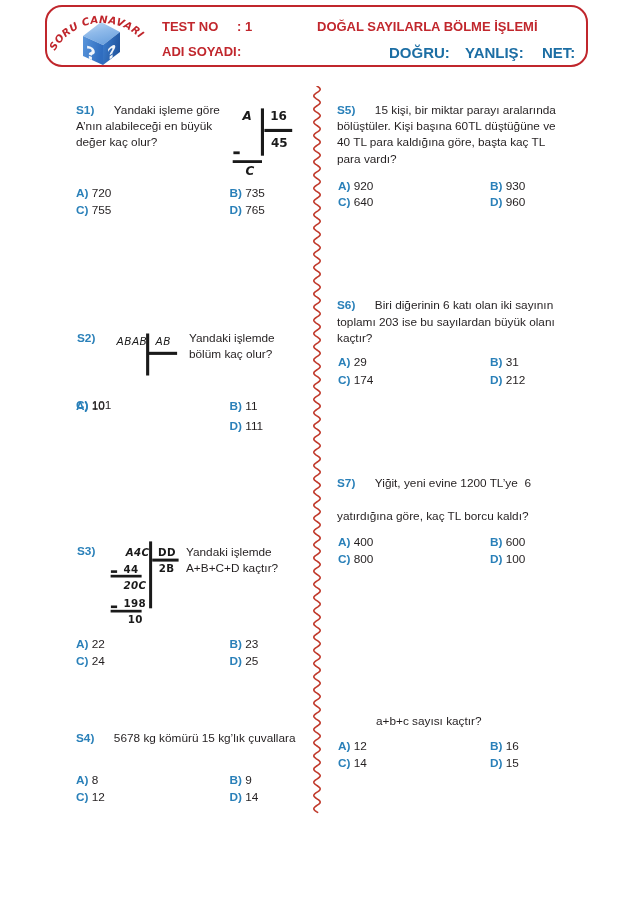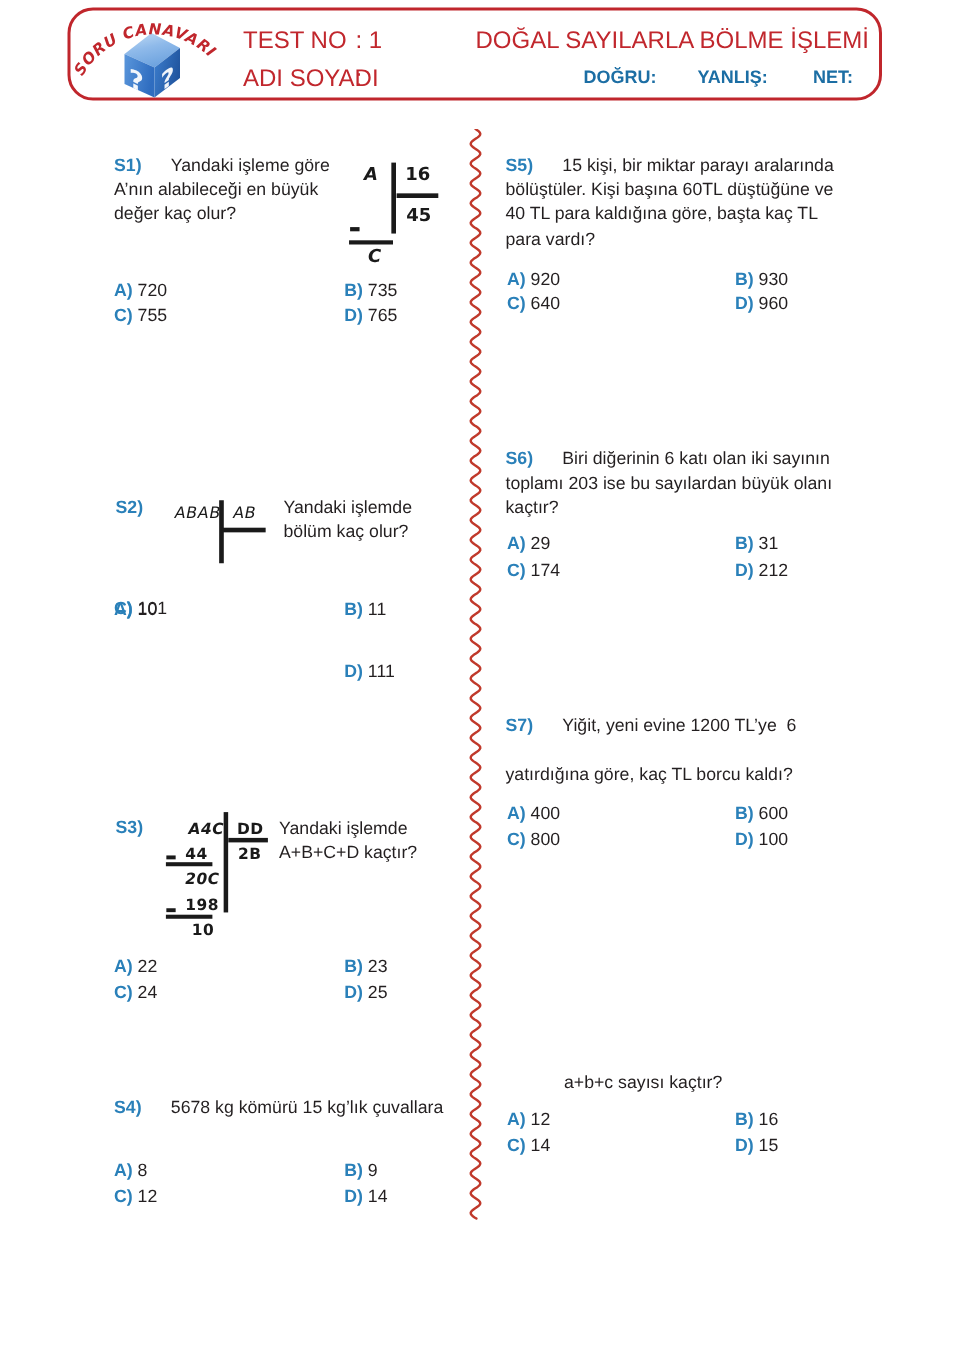--- a/index.html
+++ b/index.html
@@ -5,22 +5,22 @@
 <style>
   html,body{margin:0;padding:0;background:#ffffff;}
   body{width:638px;height:903px;position:relative;overflow:hidden;
        font-family:"Liberation Sans",sans-serif;}
   .page{position:absolute;left:0;top:0;width:638px;height:903px;background:#ffffff;}
 
   
   .hdr-box{position:absolute;left:45px;top:5px;width:543px;height:62px;
            border:2.5px solid #c0262c;border-radius:17px;box-sizing:border-box;}
   .logo{position:absolute;left:43px;top:3px;}
-  .hdr-red{position:absolute;color:#c1272d;font-weight:normal;font-size:16px;white-space:nowrap;}
-  .hdr-blue{position:absolute;color:#1c6ea4;font-weight:bold;font-size:12px;white-space:nowrap;}
+  .hdr-red{position:absolute;color:#c1272d;font-weight:bold;font-size:13px;white-space:nowrap;}
+  .hdr-blue{position:absolute;color:#1c6ea4;font-weight:bold;font-size:15px;white-space:nowrap;}
 
   
   .wave{position:absolute;left:306px;top:86px;}
 
   
   .qblk{position:absolute;}
   .qtext{font-size:11.8px;color:#231f20;line-height:16.4px;white-space:pre-wrap;margin:0;}
   .qno{color:#2a80b9;font-weight:bold;}
   .optrow{position:absolute;font-size:11.8px;color:#231f20;white-space:nowrap;}
   .optL{color:#2a80b9;font-weight:bold;}
@@ -109,21 +109,21 @@
     <text x="43.5" y="14.2" class="svg-i q2f">AB</text>
     <rect x="34.1" y="2.5" width="3.1" height="42" fill="#1a1a1a"></rect>
     <rect x="35.5" y="20.8" width="29.6" height="3.1" fill="#1a1a1a"></rect>
   </svg>
   <div class="qblk" style="left:189px;top:330px">
     <div class="qtext"><span>Yandaki işlemde</span><br><span>bölüm kaç olur?</span></div>
   </div>
   <div class="optrow" style="left:76px;top:399.3px"><span class="optL">A)</span> <span>10</span></div>
   <div class="optrow" style="left:229.5px;top:399.3px"><span class="optL">B)</span> <span>11</span></div>
   <div class="optrow" style="left:76px;top:398px"><span class="optL">C)</span> <span>101</span></div>
-  <div class="optrow" style="left:229.5px;top:440px"><span class="optL">D)</span> <span>111</span></div>
+  <div class="optrow" style="left:229.5px;top:419px"><span class="optL">D)</span> <span>111</span></div>
 
   <div class="qblk" style="left:77px;top:543px">
     <div class="qtext"><span class="qno">S3)</span></div>
   </div>
   <svg class="fig" style="left:110px;top:543px" width="75" height="88" viewBox="0 0 75 88">
     <text x="15.7" y="12.7" class="svg-i sm">A4C</text>
     <text x="48.0" y="12.7" class="svg-b sm">DD</text>
     <text x="48.7" y="29.4" class="svg-b sm">2B</text>
     <text x="13.5" y="29.9" class="svg-b sm">44</text>
     <text x="13.5" y="46.0" class="svg-i sm">20C</text>

